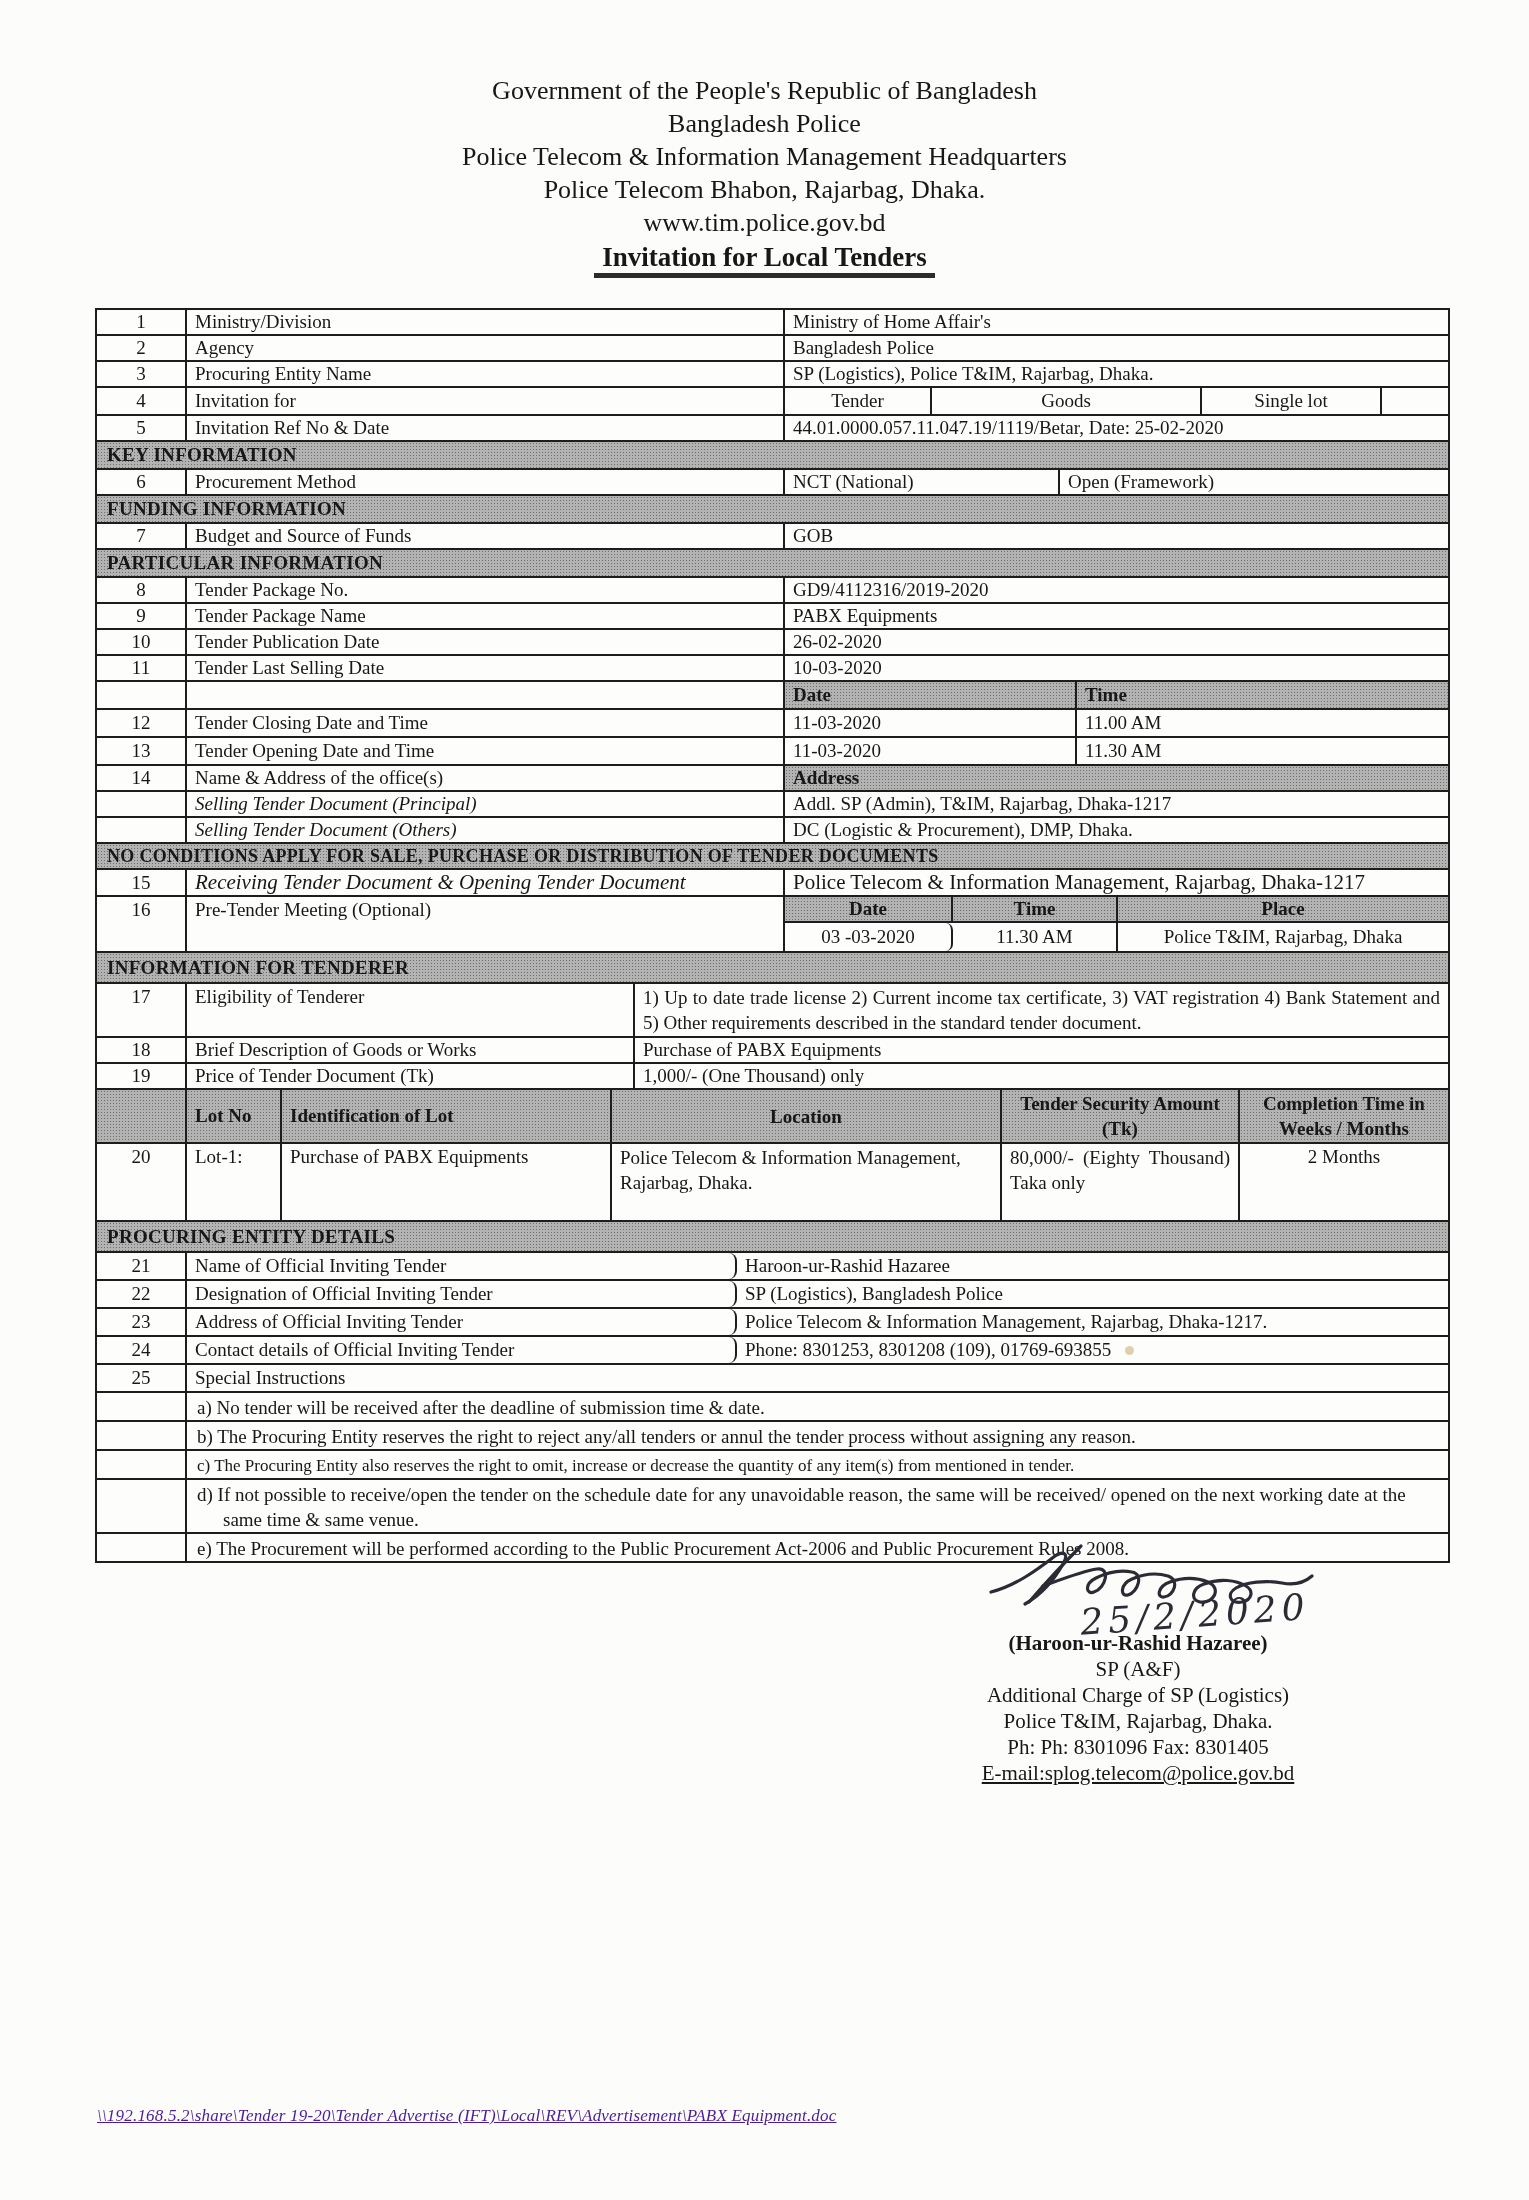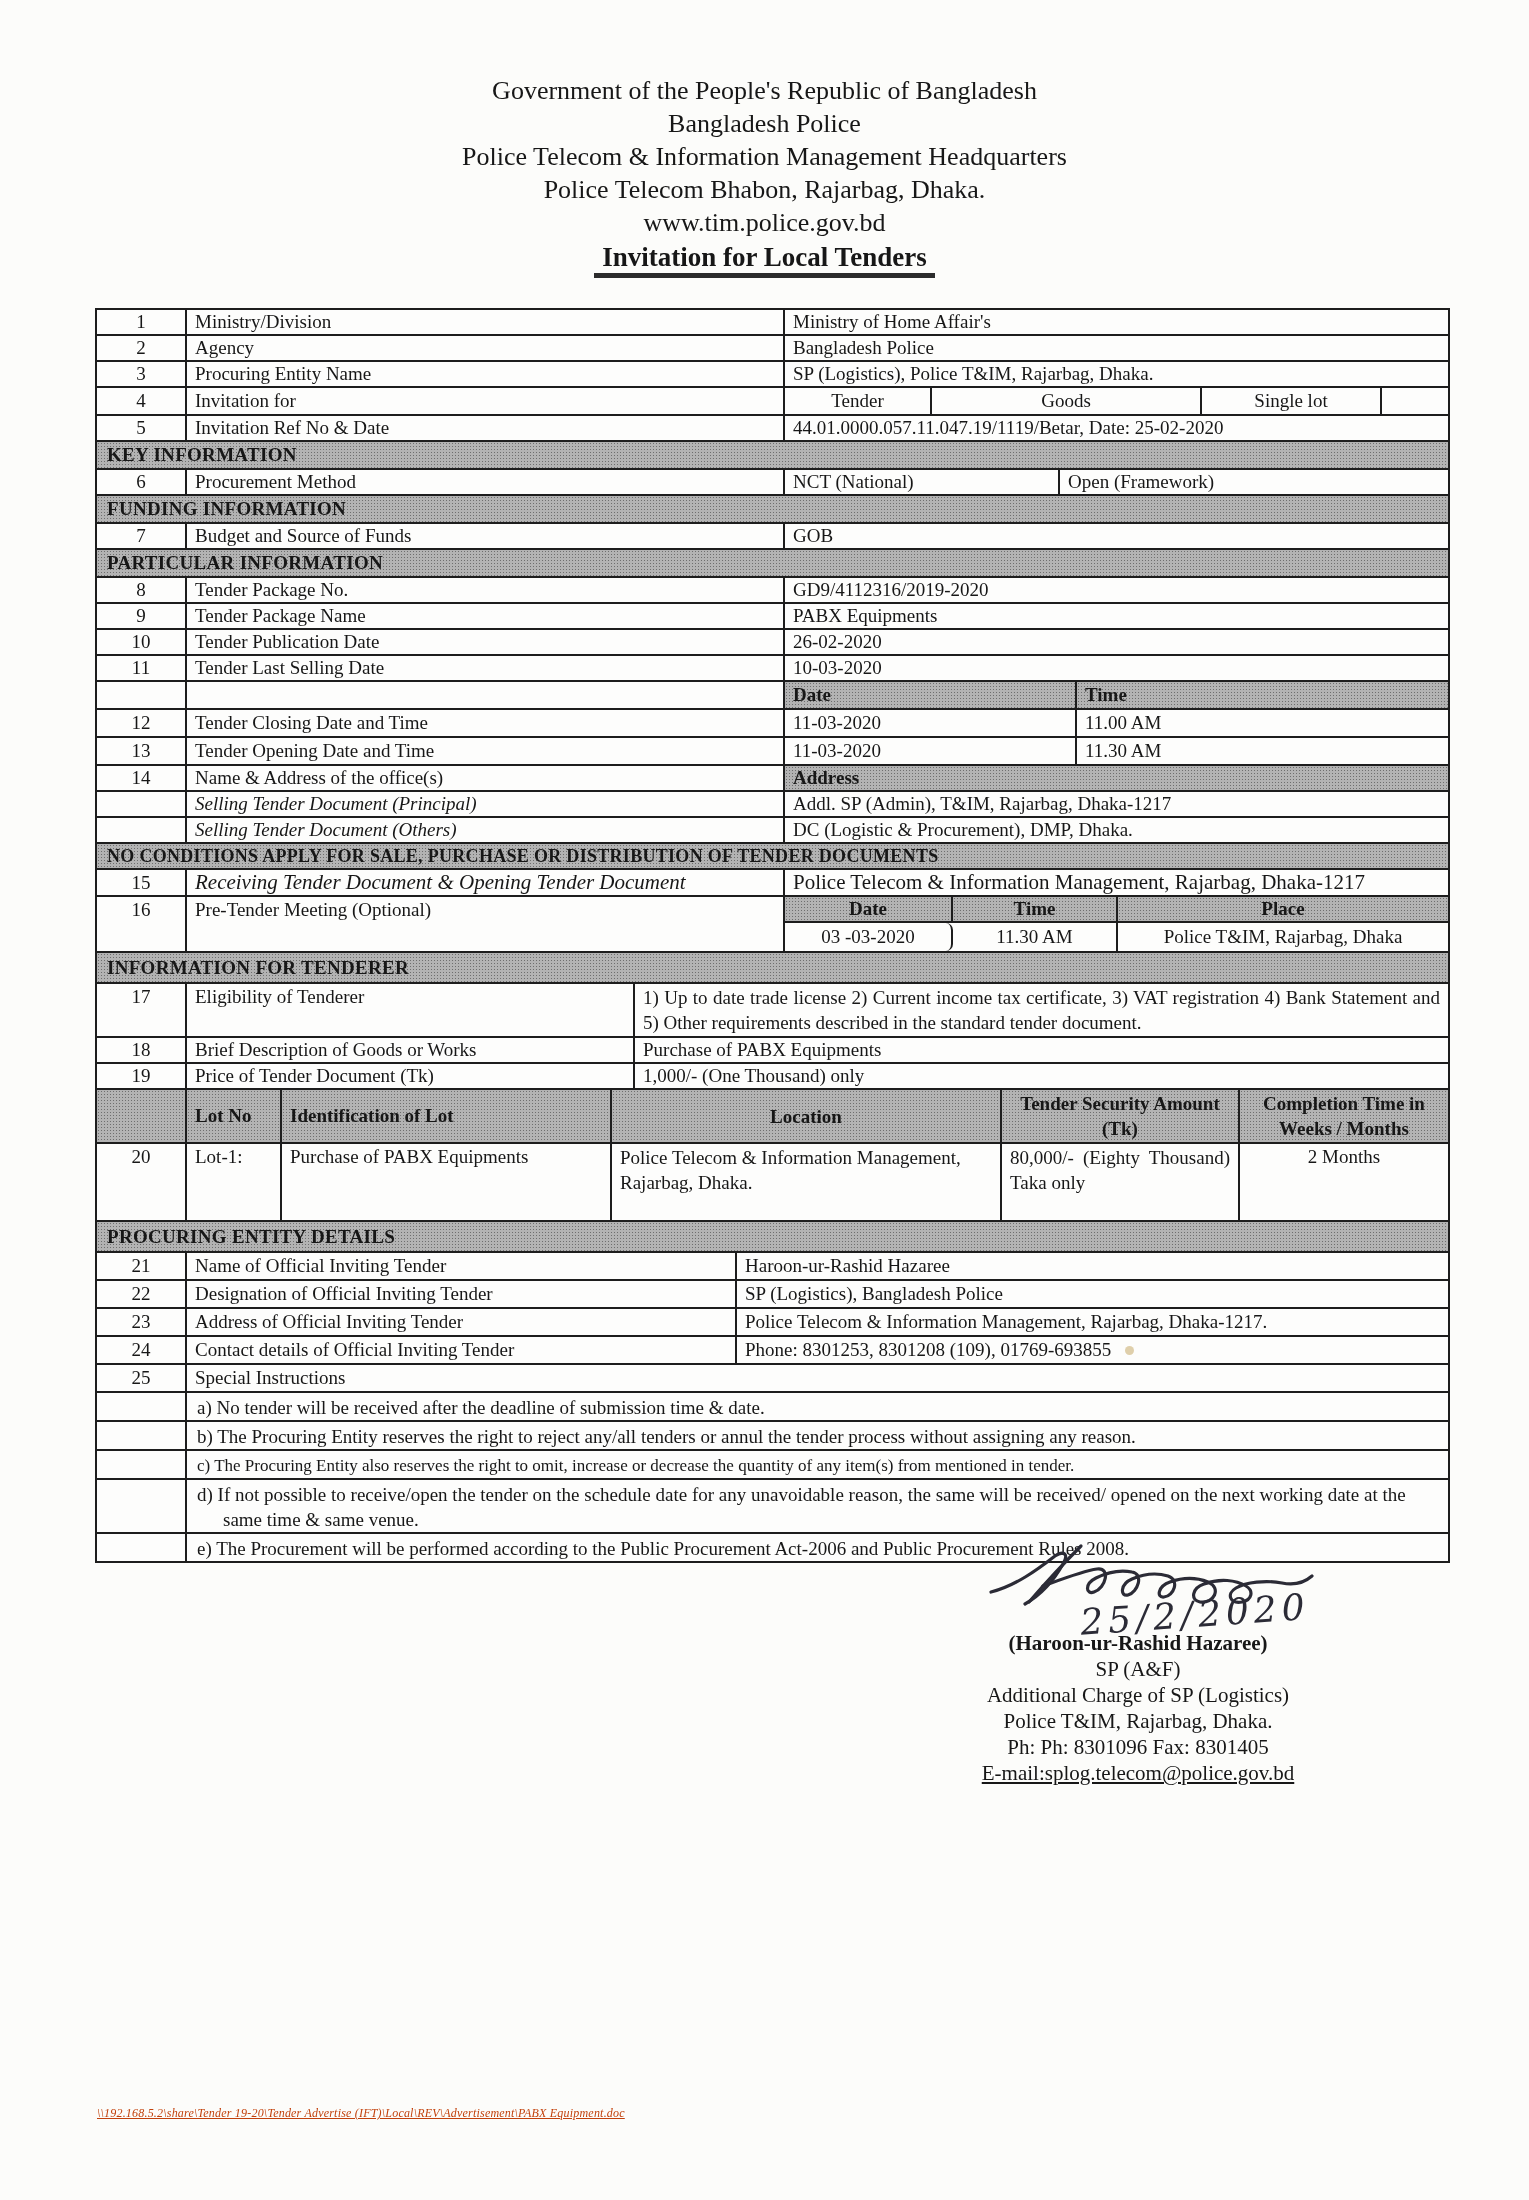--- a/index.html
+++ b/index.html
@@ -15,21 +15,21 @@
   .tbl{position:absolute;left:95px;top:308px;width:1351px;border:2px solid #1d1d1d;background:#fdfdfc;}
   .tr{display:flex;border-bottom:2px solid #1d1d1d;align-items:stretch;}
   .tr:last-child{border-bottom:none;}
   .td{box-sizing:border-box;border-right:2px solid #1d1d1d;padding:0 8px;font-size:19px;
       display:flex;align-items:center;overflow:hidden;}
   .td:last-child{border-right:none;}
   .cn{width:90px;flex:0 0 auto;justify-content:center;padding:0;}
   .cl{width:598px;flex:0 0 auto;}
   .cv{flex:1 1 auto;}
   .cl2{width:448px;flex:0 0 auto;}
-  .cl3{width:550px;flex:0 0 auto;}
+  .cl3{width:550px;flex:0 0 auto;border-radius:8px;}
   .h24{min-height:24px;} .h26{min-height:26px;} .h28{min-height:28px;border-radius:7px;}
   .h52{min-height:52px;} .h76{min-height:76px;} .h50{min-height:50px;}
   .gray{background-color:#b3b3b3;background-image:radial-gradient(#6e6e6e 0.8px,rgba(0,0,0,0) 1px);
         background-size:3px 3px;font-weight:bold;}
   .sec-banner{min-height:26px;display:flex;align-items:center;padding-left:10px;font-size:19px;
               letter-spacing:.3px;border-bottom:2px solid #1d1d1d;}
   .it{font-style:italic;}
   .sm{font-size:21px;}
   .xs{font-size:17px;}
   .ctr{justify-content:center;text-align:center;}
@@ -47,22 +47,22 @@
   .note-text{display:block;padding:2px 10px 0 36px;text-indent:-26px;line-height:25px;}
   
   .sig{position:absolute;left:855px;top:1540px;width:566px;text-align:center;font-size:21px;line-height:26px;}
   .sig-scribble{display:block;margin:0 0 0 130px;}
   .sig-date{font-style:italic;font-size:36px;line-height:30px;letter-spacing:5px;color:#2b2b36;
             transform:rotate(-4deg);margin:-16px 0 4px 225px;text-align:left;
             font-family:"DejaVu Serif",serif;}
   .sig-name{font-weight:bold;}
   .sig-email{text-decoration:underline;}
   
-  .footer-path{position:absolute;left:97px;top:2106px;font-style:italic;font-size:12px;
-               text-decoration:underline;color:#c2410c;letter-spacing:.2px;}
+  .footer-path{position:absolute;left:97px;top:2106px;font-style:italic;font-size:17px;
+               text-decoration:underline;color:#4c1d95;letter-spacing:.2px;}
   .dot-artifact{display:inline-block;width:9px;height:9px;border-radius:50%;
                 background:#d9c79c;margin-left:14px;opacity:.85;}
 </style>
 </head>
 <body>
 
 <div class="page">
 
   <header class="doc-header">
     <div class="hline">Government of the People's Republic of Bangladesh</div>

